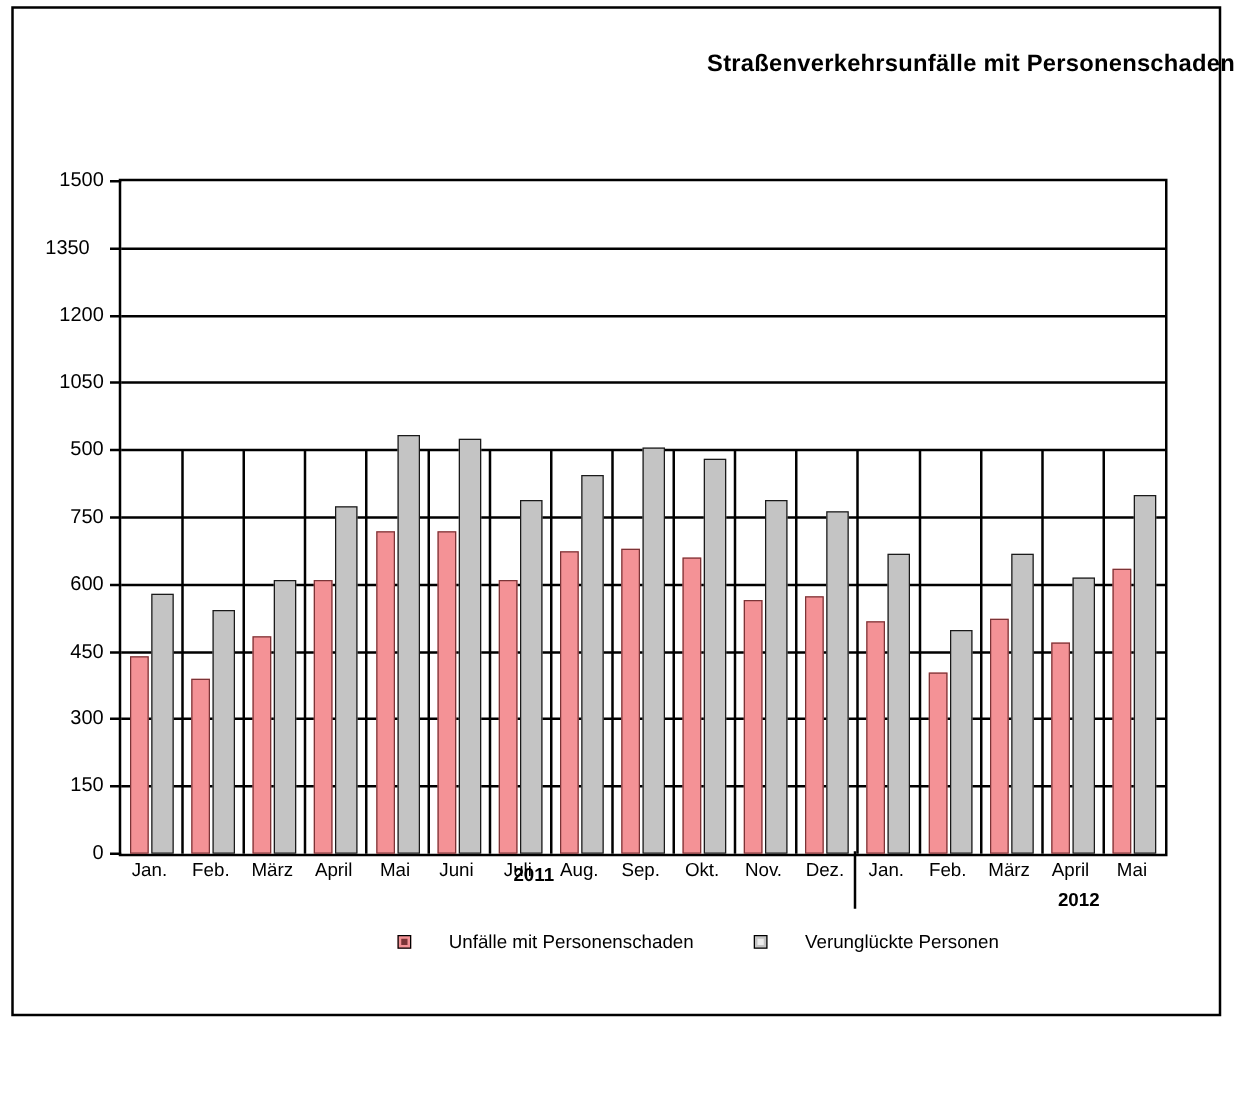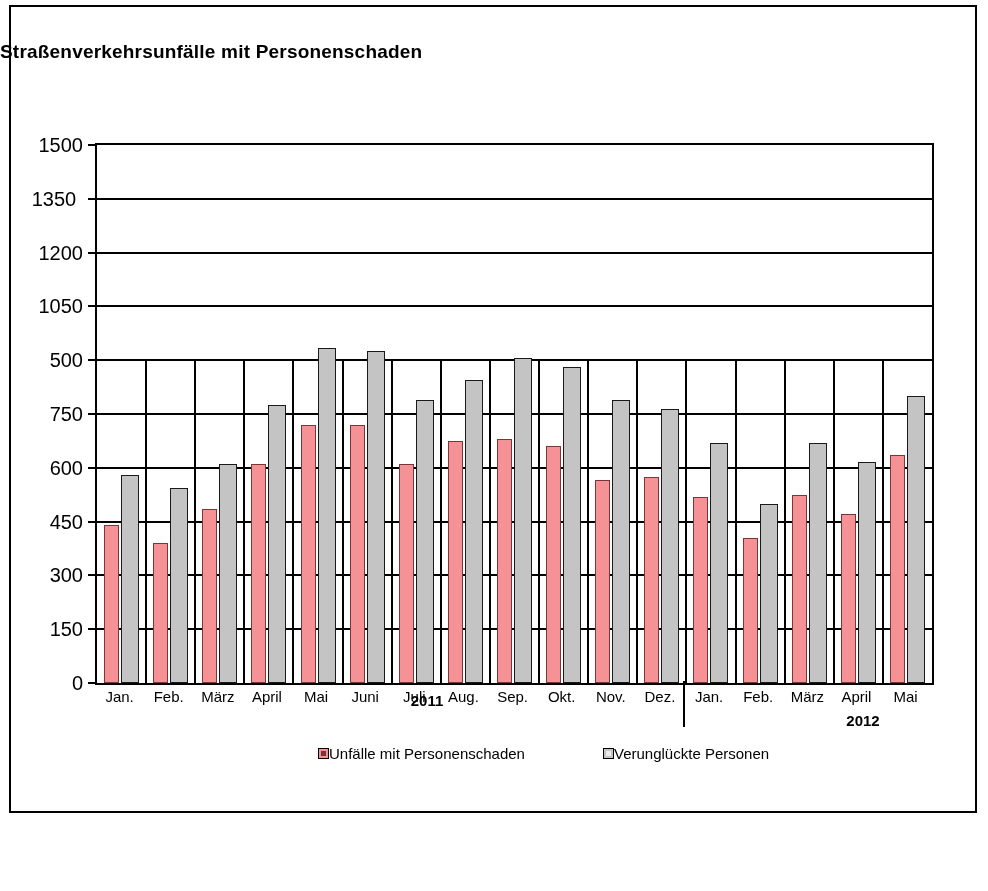--- a/index.html
+++ b/index.html
@@ -6,55 +6,55 @@
   .canvas{
     position:relative;width:988px;height:891px;background:#fff;
     font-family:"Liberation Sans","DejaVu Sans",sans-serif;color:#000;
     overflow:hidden;
   }
   .frame{
     position:absolute;left:9px;top:5px;width:968px;height:808px;
     border:2px solid #000;box-sizing:border-box;background:#fff;
   }
   .chart-title{
-    position:absolute;left:0;top:36px;width:988px;text-align:left;
+    position:absolute;left:0;top:36px;width:988px;text-align:right;
     font-size:19px;font-weight:bold;line-height:31px;letter-spacing:.2px;
   }
   .plot{
     position:absolute;left:95px;top:143px;width:835px;height:538px;
     border-top:2px solid #000;border-right:2px solid #000;
     border-left:2px solid #000;border-bottom:2px solid #000;
     box-sizing:content-box;background:#fff;
   }
   .gridline{position:absolute;left:0;width:100%;height:2px;background:#000;}
   .vsep{position:absolute;width:2px;background:#000;bottom:0;height:60%;}
   .ytick{position:absolute;left:-9px;width:9px;height:2px;background:#000;}
   .ylabel{
     position:absolute;left:-72px;width:58px;text-align:right;
-    font-size:20px;line-height:16px;
+    font-size:16px;line-height:16px;
   }
   .slot{
     position:absolute;bottom:0;height:100%;
     display:flex;align-items:flex-end;justify-content:center;gap:2px;
   }
   .bar{box-sizing:border-box;}
   .bar.pink{width:15px;}
   .bar.gray{width:18px;}
   .xlabels{
     position:absolute;left:95px;top:688px;width:835px;display:flex;
   }
   .xlabels div{flex:1;text-align:center;font-size:15px;line-height:18px;}
   .yearlabel{
     position:absolute;font-size:15px;font-weight:bold;width:80px;text-align:center;
   }
   .year-sep{
     position:absolute;width:2px;height:46px;background:#000;
   }
   .legend-group{
-    position:absolute;display:flex;align-items:center;gap:0;height:14px;justify-content:flex-end;
+    position:absolute;display:flex;align-items:center;gap:30px;height:14px;justify-content:flex-end;
   }
   .legend-key{
     width:11px;height:11px;border:1px solid #000;box-sizing:border-box;
     display:flex;align-items:center;justify-content:center;
   }
   .legend-key span{display:block;width:5px;height:5px;}
   .legend-text{font-size:15px;}
   .footer{
     position:absolute;left:45px;top:762px;font-size:15.5px;
   }

